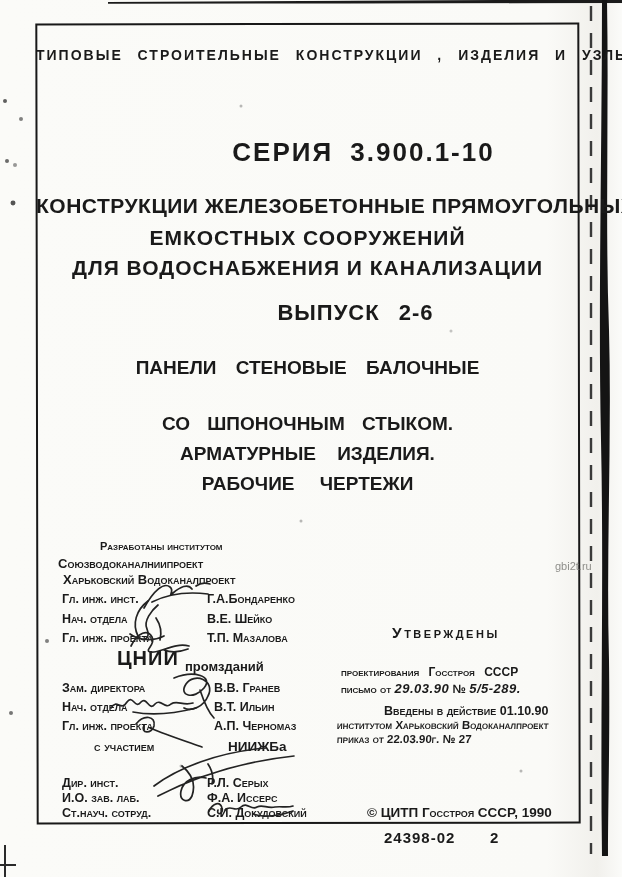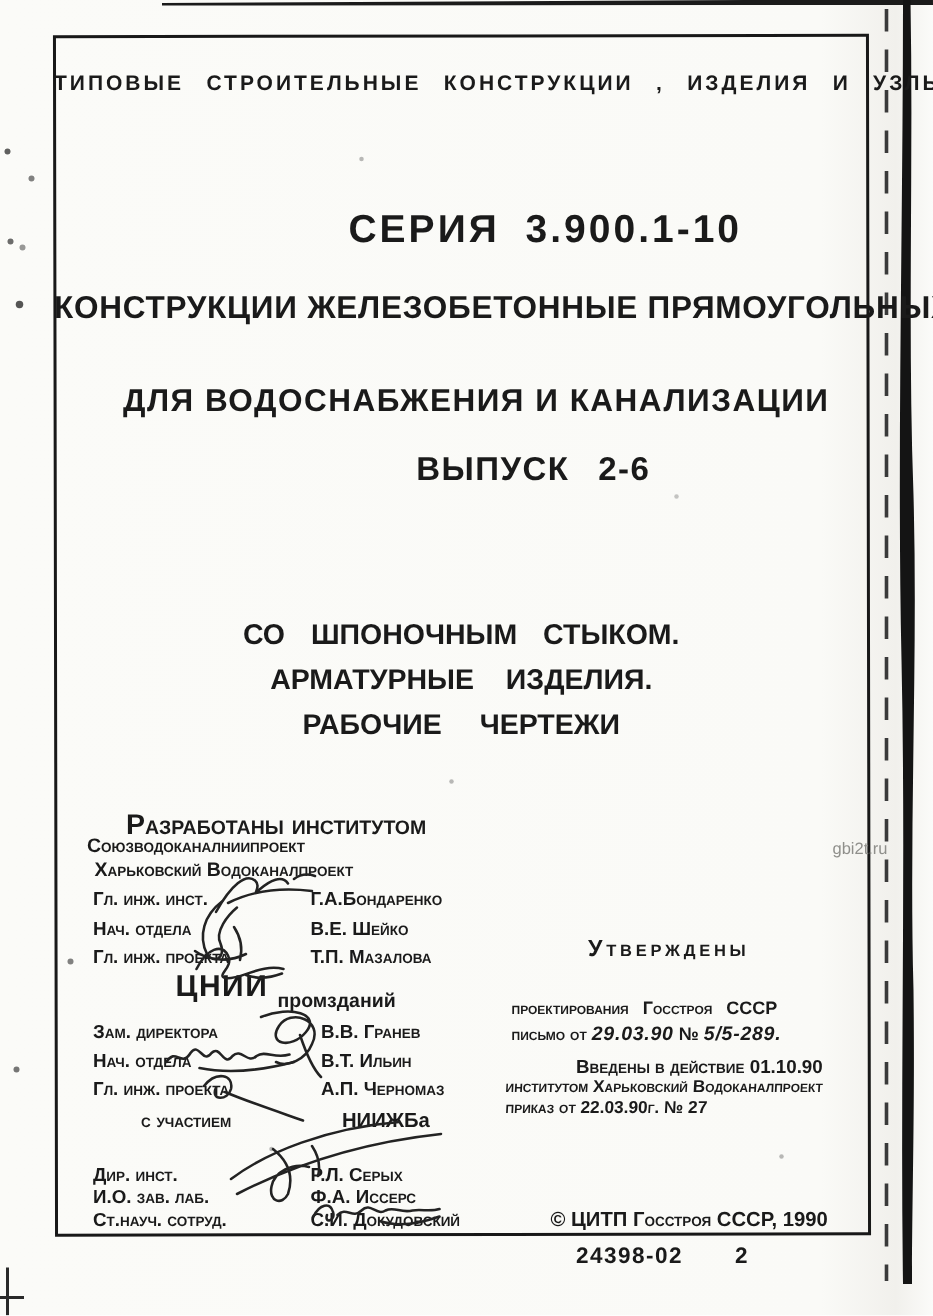--- a/index.html
+++ b/index.html
@@ -16,31 +16,31 @@
   .border-box{position:absolute;left:36px;top:23px;width:540px;height:797px;border:2.5px solid #181818;transform:rotate(-0.1deg);}
   .top-edge{position:absolute;left:108px;top:0;width:514px;height:4px;background:#1b1b1b;clip-path:polygon(0 35%,100% 0,100% 100%,0 75%);transform:rotate(-0.15deg);}
   .right-solid{position:absolute;left:597px;top:0;width:16px;height:860px;}
   .dash-line{position:absolute;left:588px;top:6px;width:6px;height:848px;}
   
   .t{position:absolute;left:36px;width:543px;text-align:center;font-weight:700;color:var(--ink);white-space:nowrap;}
   .h-top{top:47px;font-size:14px;letter-spacing:2px;word-spacing:9px;}
   .series{top:137px;font-size:26px;letter-spacing:2px;word-spacing:8px;padding-left:56px;}
   .title0{top:194px;font-size:21px;letter-spacing:0.5px;}
   .title1{top:226px;font-size:21px;letter-spacing:1px;}
-  .title2{top:256px;font-size:21px;letter-spacing:1px;padding-left:10px;}
+  .title2{top:256px;font-size:21px;letter-spacing:1px;}
   .issue{top:300px;font-size:22px;letter-spacing:1px;word-spacing:12px;padding-left:48px;}
   .sub0{top:357px;font-size:19px;word-spacing:14px;}
   .sub1{top:385px;font-size:19px;word-spacing:4px;}
   .sub2{top:413px;font-size:19px;word-spacing:12px;}
   .sub3{top:443px;font-size:19px;word-spacing:16px;}
   .sub4{top:473px;font-size:19px;word-spacing:20px;padding-right:30px;}
   
   .sc{font-variant:small-caps;}
   .lbl{position:absolute;font-weight:700;color:var(--ink);white-space:nowrap;}
-  .dev-h0{left:84px;top:540px;font-size:19px;}
+  .dev-h0{left:100px;top:540px;font-size:11px;}
   .dev-h1{left:58px;top:556px;font-size:13px;}
   .dev-h2{left:63px;top:572px;font-size:13px;}
   .role{left:62px;font-size:12.5px;}
   .name{font-size:12.5px;}
   .dev-r0{top:592px;} .dev-r1{top:612px;} .dev-r2{top:631px;}
   .dev-n{left:207px;}
   .cnii-main{left:117px;top:647px;font-size:20px;letter-spacing:1px;}
   .cnii-sub{left:185px;top:659px;font-size:13px;}
   .cnii-r0{top:681px;} .cnii-r1{top:700px;} .cnii-r2{top:719px;}
   .cnii-n{left:214px;}
@@ -90,22 +90,24 @@
   </svg>
   <div class="border-box"></div>
   <div class="specks"></div>
   <div class="corner-v"></div>
   <div class="corner-h"></div>
   <span class="watermark">gbi2t.ru</span>
 
   <div class="t h-top">ТИПОВЫЕ СТРОИТЕЛЬНЫЕ КОНСТРУКЦИИ , ИЗДЕЛИЯ И УЗЛЫ</div>
   <div class="t series">СЕРИЯ 3.900.1-10</div>
   <div class="t title0">КОНСТРУКЦИИ ЖЕЛЕЗОБЕТОННЫЕ ПРЯМОУГОЛЬНЫХ</div>
+  <div class="t title1">ЕМКОСТНЫХ СООРУЖЕНИЙ</div>
   <div class="t title2">ДЛЯ ВОДОСНАБЖЕНИЯ И КАНАЛИЗАЦИИ</div>
   <div class="t issue">ВЫПУСК 2-6</div>
+  <div class="t sub0">ПАНЕЛИ СТЕНОВЫЕ БАЛОЧНЫЕ</div>
   <div class="t sub2">СО ШПОНОЧНЫМ СТЫКОМ.</div>
   <div class="t sub3">АРМАТУРНЫЕ ИЗДЕЛИЯ.</div>
   <div class="t sub4">РАБОЧИЕ ЧЕРТЕЖИ</div>
 
   <div class="lbl sc dev-h0">Разработаны институтом</div>
   <div class="lbl sc dev-h1">Союзводоканалниипроект</div>
   <div class="lbl sc dev-h2">Харьковский Водоканалпроект</div>
 
   <div class="lbl sc role dev-r0">Гл. инж. инст.</div>
   <div class="lbl sc name dev-n dev-r0">Г.А.Бондаренко</div>

